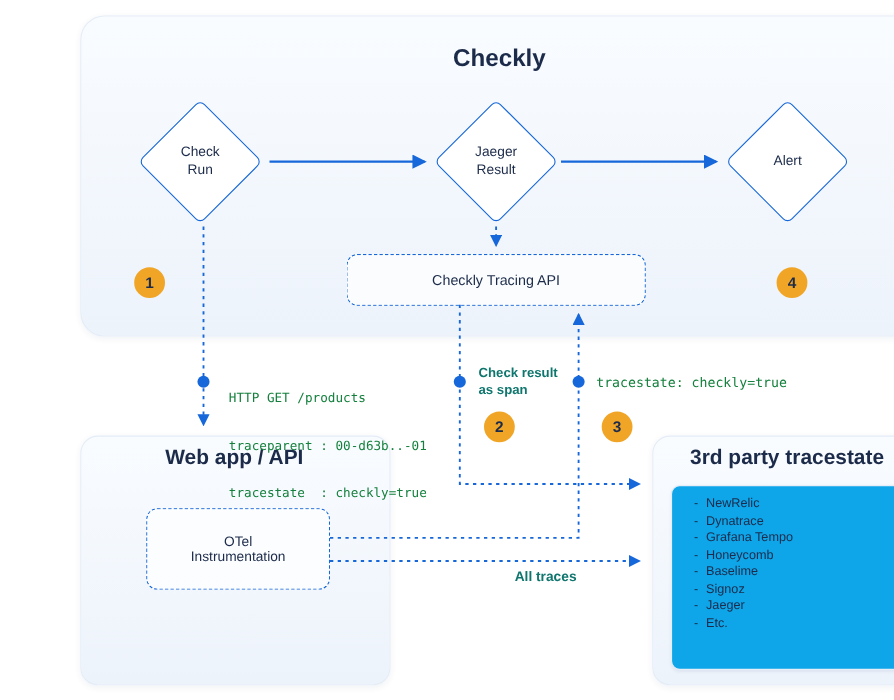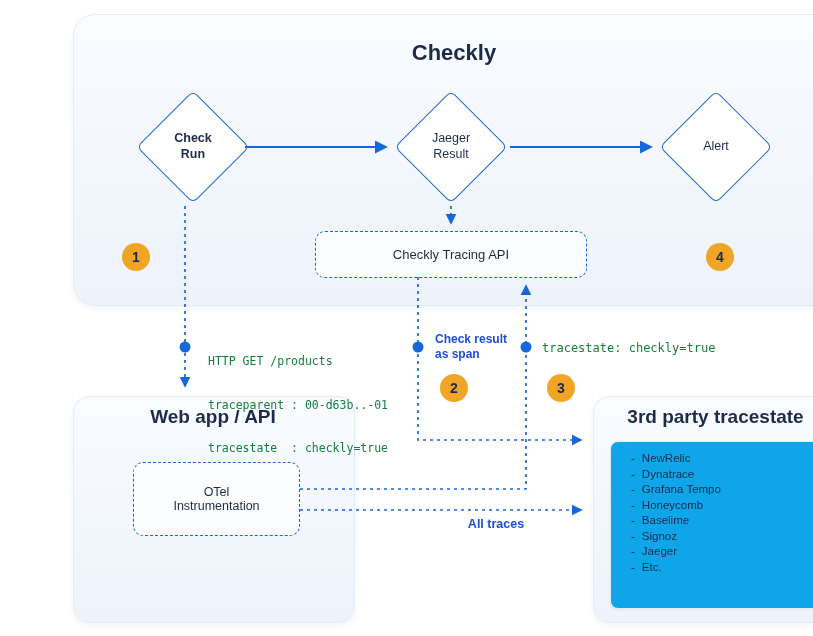--- a/index.html
+++ b/index.html
@@ -35,21 +35,21 @@
     position:absolute;width:28px;height:28px;border-radius:50%;
     background:#f0a526;color:#1c2b4a;font-weight:bold;font-size:14px;
     display:flex;align-items:center;justify-content:center;z-index:4;
   }
   svg.overlay{position:absolute;left:0;top:0;z-index:3;pointer-events:none;}
   .mono{
     position:absolute;font-family:"DejaVu Sans Mono", monospace;
     color:#15803d;font-size:11.5px;line-height:14.5px;white-space:pre;z-index:4;
   }
   .blue-label{
-    position:absolute;color:#1d4ed8;font-weight:bold;font-size:12px;line-height:1.25;z-index:4;
+    position:absolute;color:#0f766e;font-weight:bold;font-size:12px;line-height:1.25;z-index:4;
   }
   .card{
     position:absolute;background:#0ea5e9;border:1px solid #e8eef7;border-radius:8px;
     box-shadow:0 1px 3px rgba(20,48,100,0.07);z-index:2;
   }
   .card ul{list-style:none;margin:0;padding:9px 0 0 20px;}
   .card li{font-size:11.5px;line-height:15.5px;color:#1c2b4a;}
   .card li .dash{margin-right:7px;}
 </style>
 </head>
@@ -72,21 +72,21 @@
       <li><span class="dash">-</span><span>Dynatrace</span></li>
       <li><span class="dash">-</span><span>Grafana Tempo</span></li>
       <li><span class="dash">-</span><span>Honeycomb</span></li>
       <li><span class="dash">-</span><span>Baselime</span></li>
       <li><span class="dash">-</span><span>Signoz</span></li>
       <li><span class="dash">-</span><span>Jaeger</span></li>
       <li><span class="dash">-</span><span>Etc.</span></li>
     </ul>
   </div>
 
-  <div class="diamond-wrap" style="left:105px;top:107px;font-weight:bold;">
+  <div class="diamond-wrap" style="left:94px;top:107px;">
     <div class="diamond-shape"></div>
     <div class="diamond-label">
         <span>Check Run</span>
       </div>
   </div>
   <div class="diamond-wrap" style="left:363px;top:107px;">
     <div class="diamond-shape"></div>
     <div class="diamond-label">
         <span>Jaeger Result</span>
       </div>

